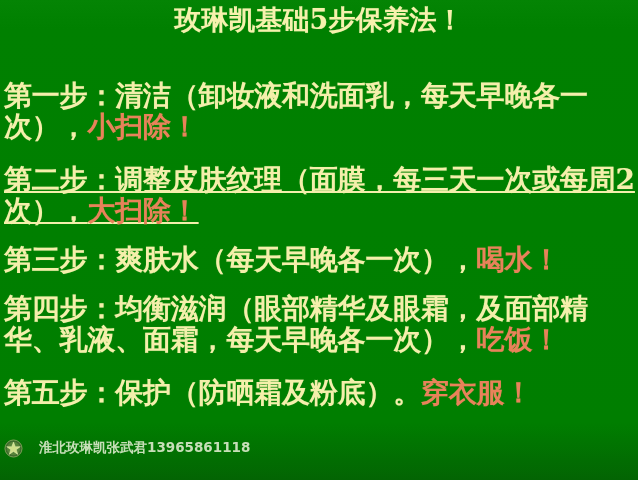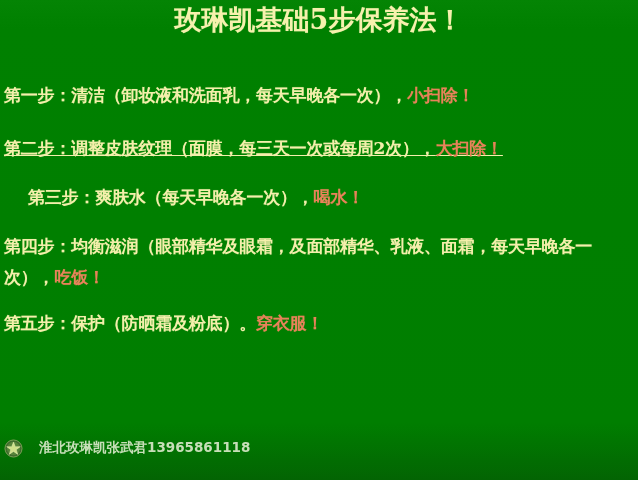--- a/index.html
+++ b/index.html
@@ -41,38 +41,38 @@
 
   
   #steps {
     position: absolute;
     top: 80px;
     left: 4px;
     width: 632px;
   }
 
   .step {
-    font-size: 17px;
+    font-size: 28px;
     font-weight: bold;
     line-height: 31px;
     color: #f4efab;
     letter-spacing: -0.2px;
     text-shadow: 0 0 1px rgba(255,255,190,0.3);
   }
 
   .step .hl {
     color: #e8825a;
     text-shadow: 0 0 1px rgba(255,160,110,0.3);
   }
 
   
   #step1 { margin-bottom: 22px; }
   #step2 { margin-bottom: 18px; text-decoration: underline; }
-  #step3 { margin-bottom: 18px; margin-left: 24px; }
-  #step4 { margin-bottom: 15px; }
+  #step3 { margin-bottom: 18px; }
+  #step4 { margin-bottom: 22px; }
   #step5 { margin-bottom: 0; }
 
   
   #watermark {
     position: absolute;
     left: 0;
     bottom: 0;
     width: 638px;
     height: 46px;
     padding: 3px 0 0 4px;

